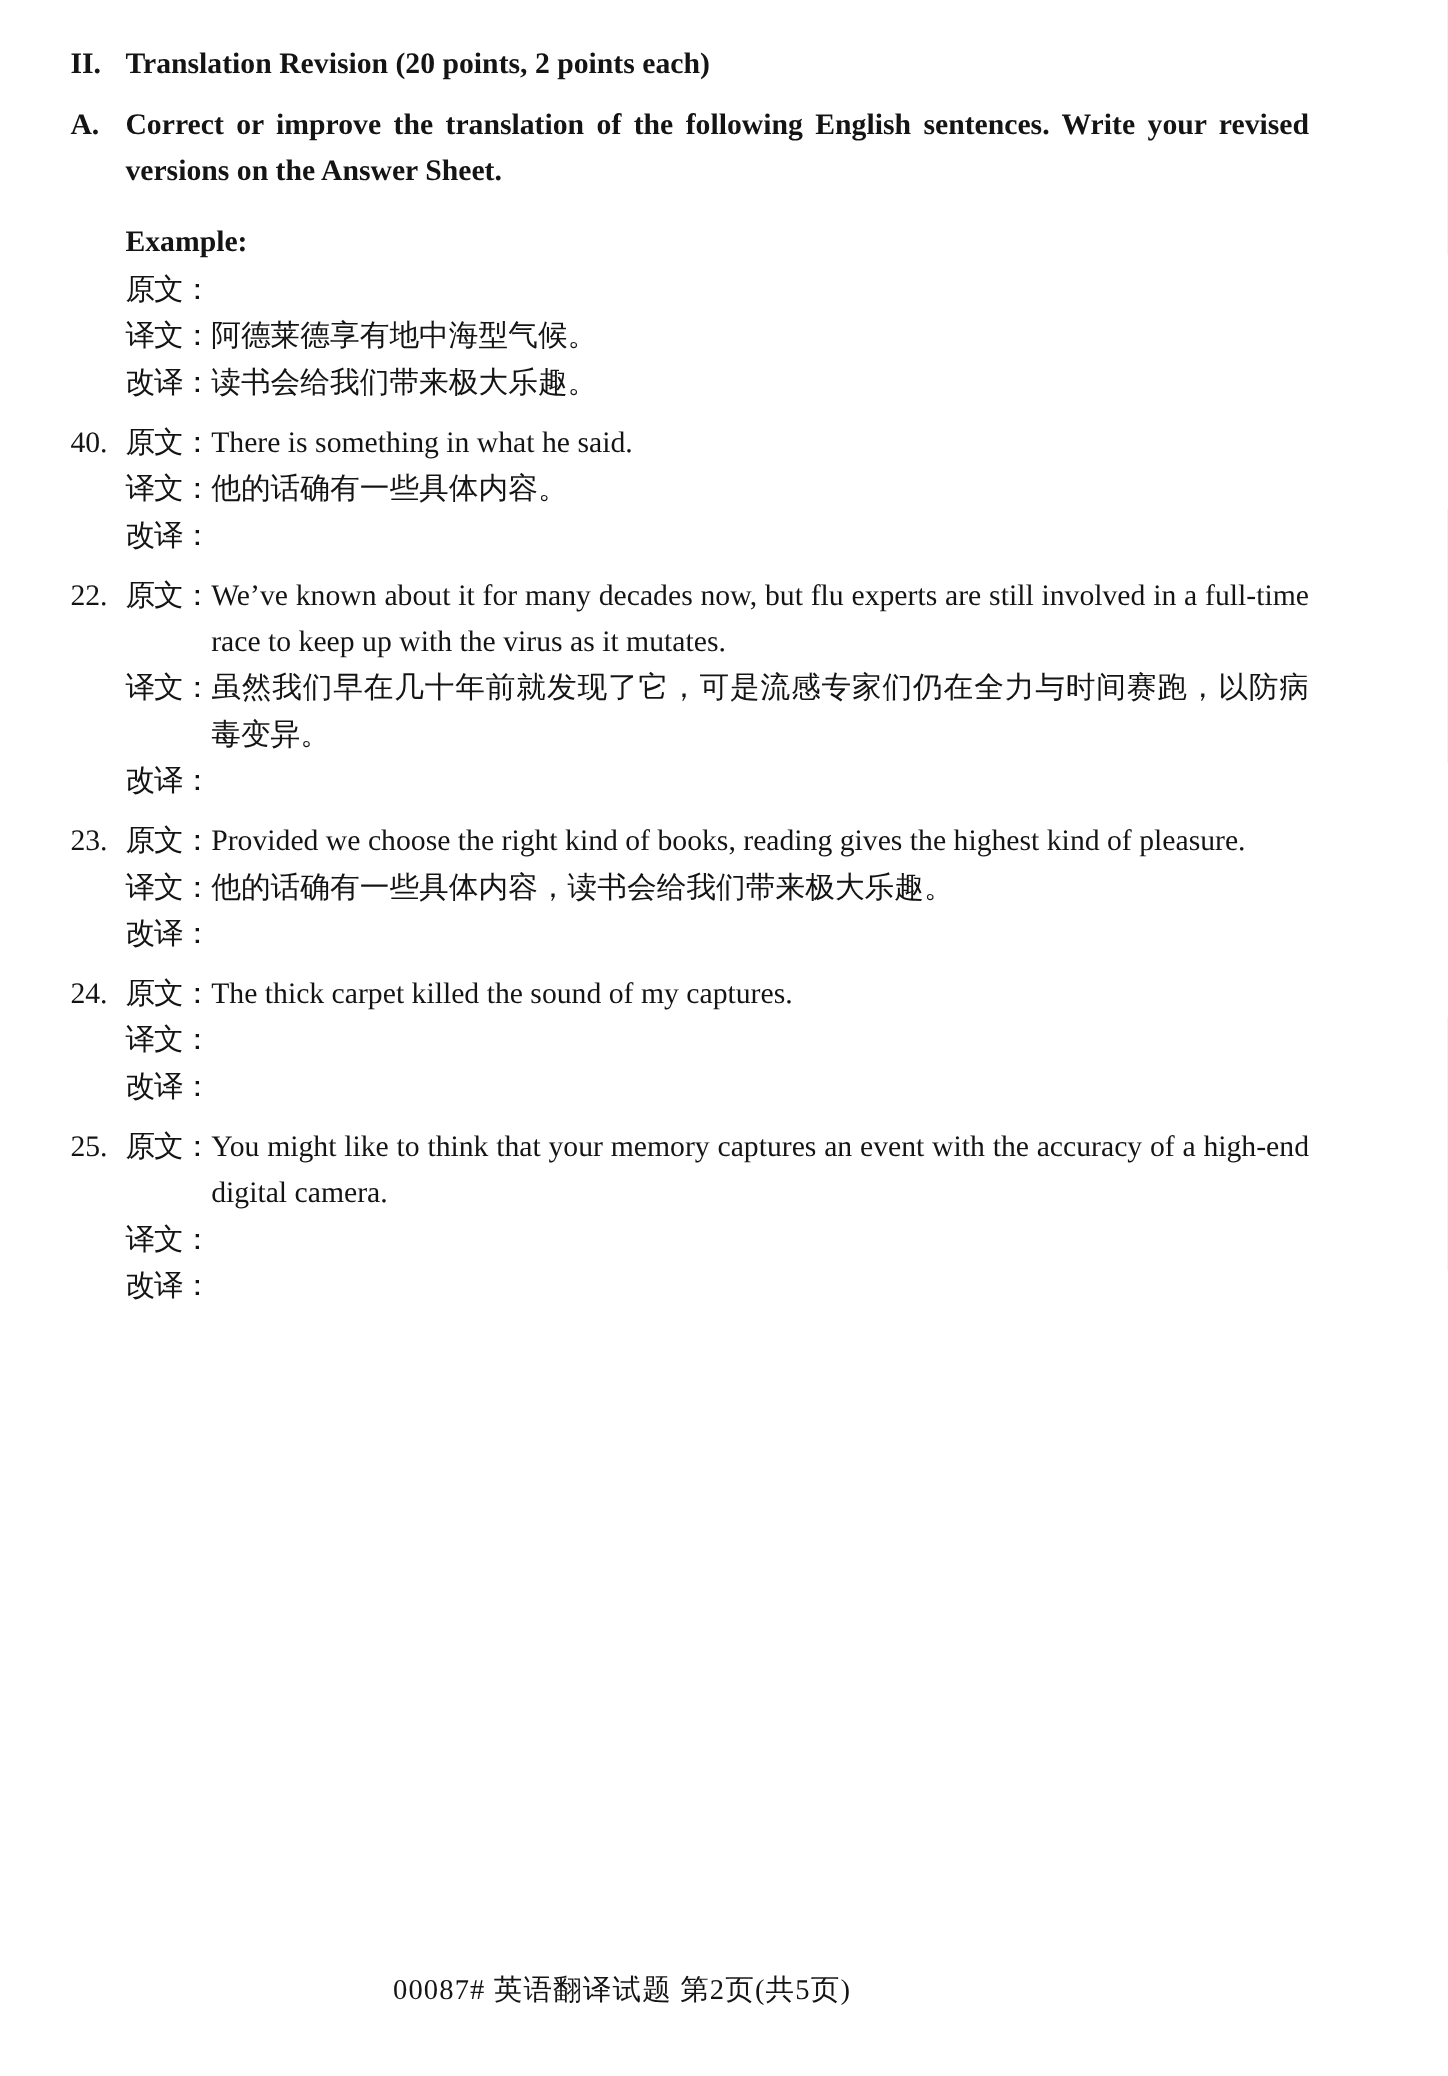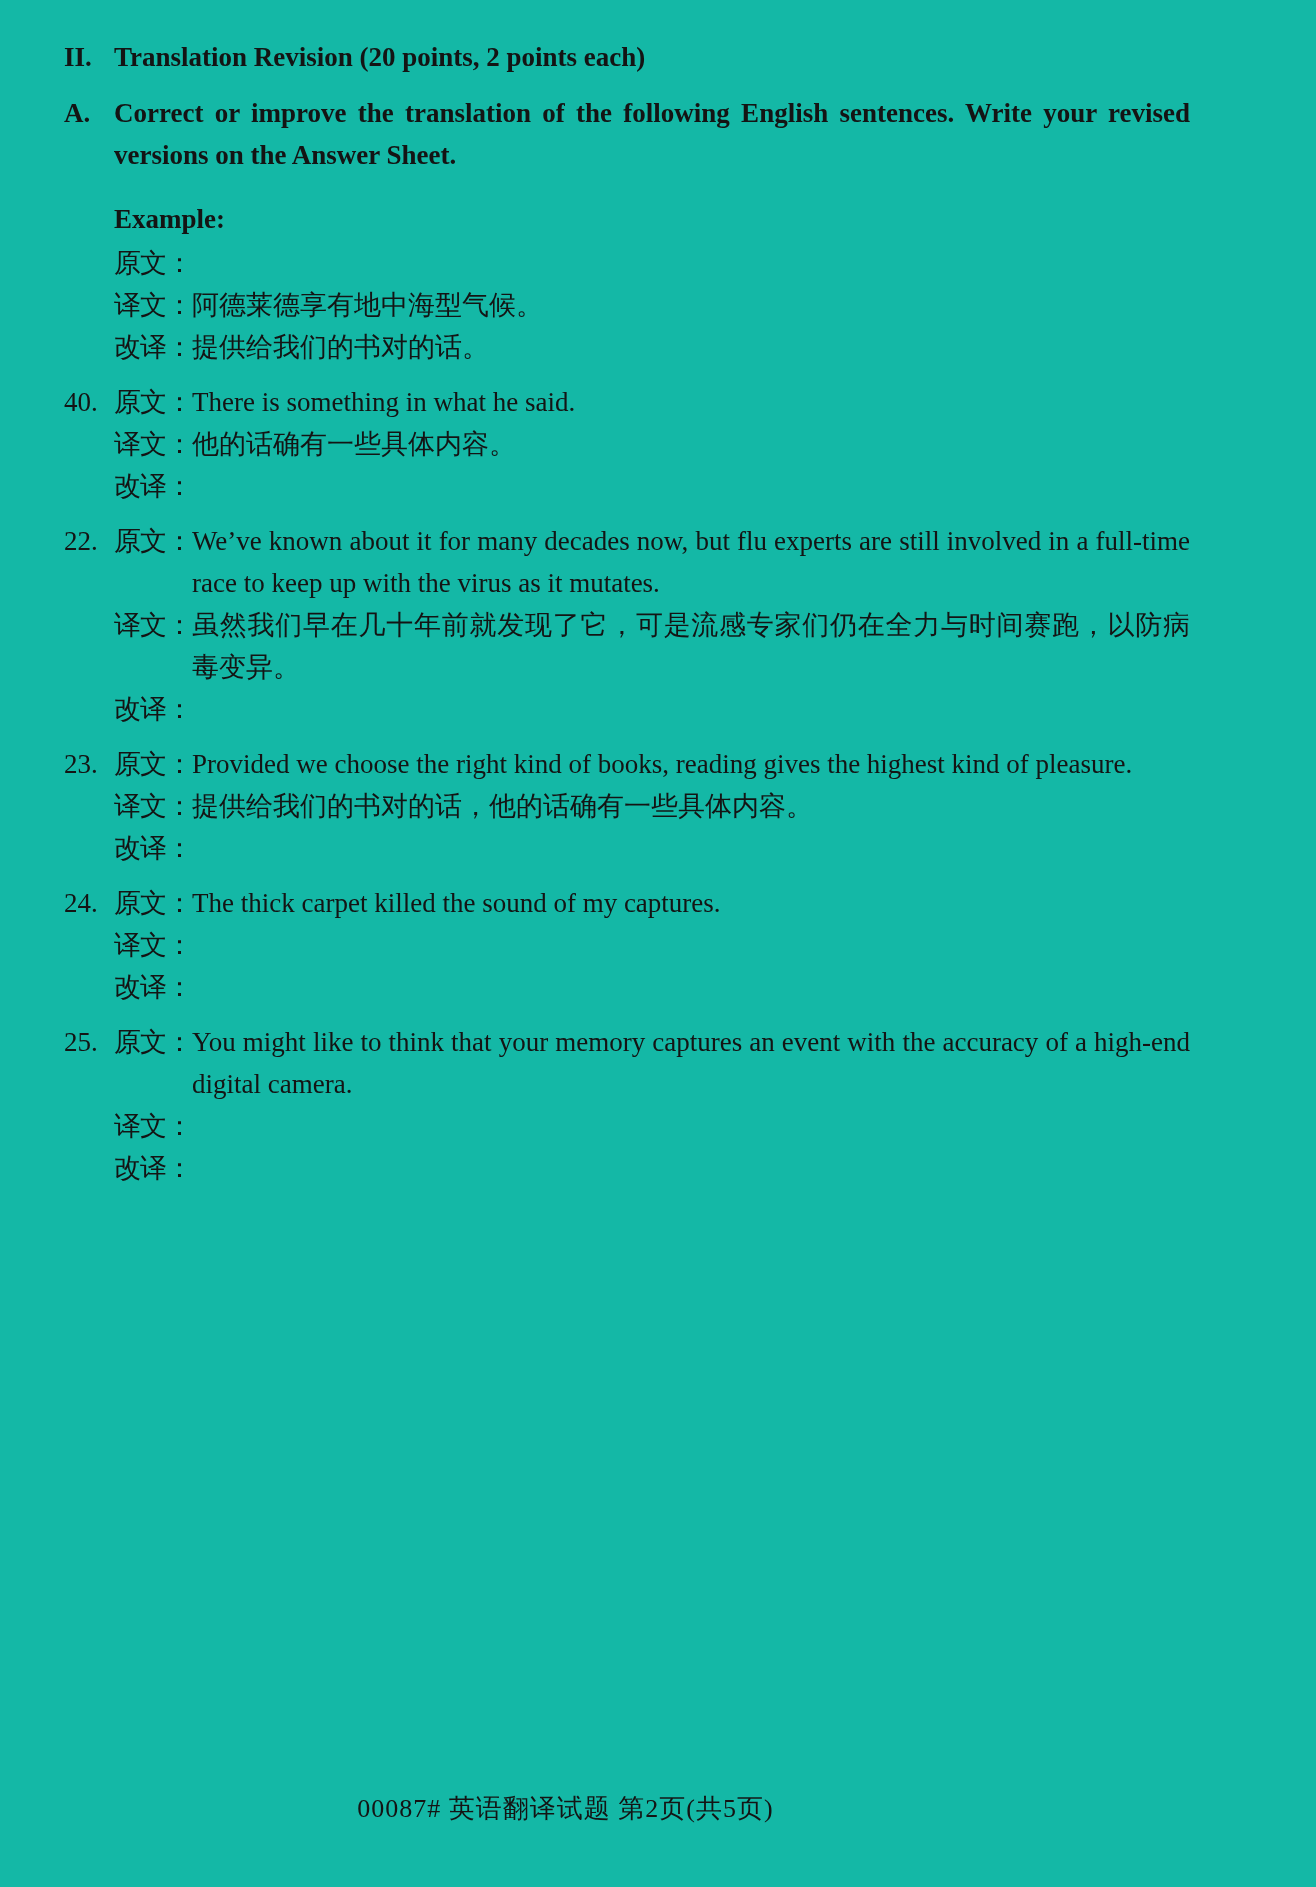--- a/index.html
+++ b/index.html
@@ -5,21 +5,21 @@
   html, body {
     margin: 0;
     padding: 0;
     background: #e8e8e8;
   }
   .page {
     position: relative;
     width: 1316px;
     height: 1887px;
     margin: 0 auto;
-    background: #14b8a6;
+    background: #ffffff;
     color: #141414;
     font-family: "Liberation Serif", "DejaVu Serif", serif;
     font-size: 27px;
     line-height: 42px;
     overflow: hidden;
   }
   .content {
     padding: 36px 126px 0 64px;
   }
   .row {
@@ -83,21 +83,21 @@
         <span class="label">原文：</span>
       </div>
       <div class="row">
         <span class="num"></span>
         <span class="label">译文：</span>
         <span class="text">阿德莱德享有地中海型气候。</span>
       </div>
       <div class="row">
         <span class="num"></span>
         <span class="label">改译：</span>
-        <span class="text">提供给我们的书对的话。</span>
+        <span class="text">读书会给我们带来极大乐趣。</span>
       </div>
     </div>
 
     <div class="question">
       <div class="row">
         <span class="num">40.</span>
         <span class="label">原文：</span>
         <span class="text">There is something in what he said.</span>
       </div>
       <div class="row">
@@ -132,21 +132,21 @@
 
     <div class="question">
       <div class="row">
         <span class="num">23.</span>
         <span class="label">原文：</span>
         <span class="text">Provided we choose the right kind of books, reading gives the highest kind of pleasure.</span>
       </div>
       <div class="row">
         <span class="num"></span>
         <span class="label">译文：</span>
-        <span class="text">提供给我们的书对的话，他的话确有一些具体内容。</span>
+        <span class="text">他的话确有一些具体内容，读书会给我们带来极大乐趣。</span>
       </div>
       <div class="row">
         <span class="num"></span>
         <span class="label">改译：</span>
         <span class="text"></span>
       </div>
     </div>
 
     <div class="question">
       <div class="row">

